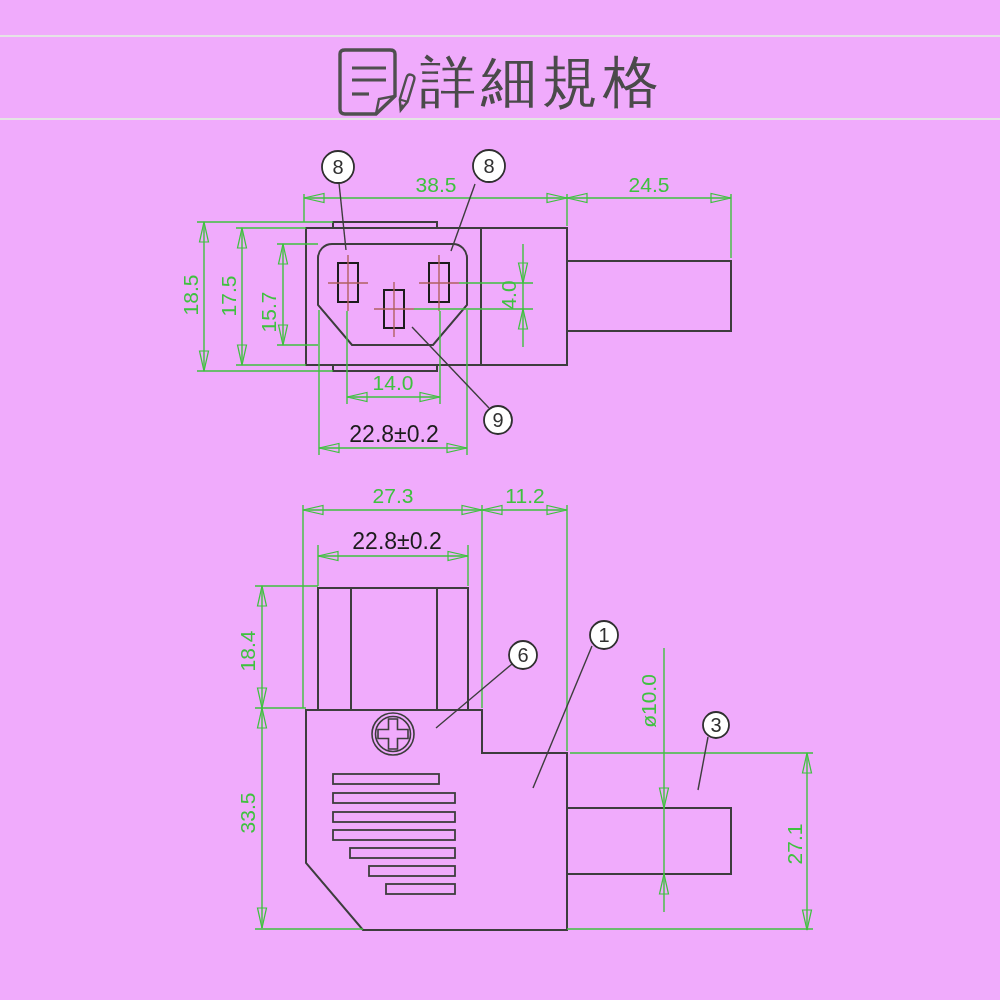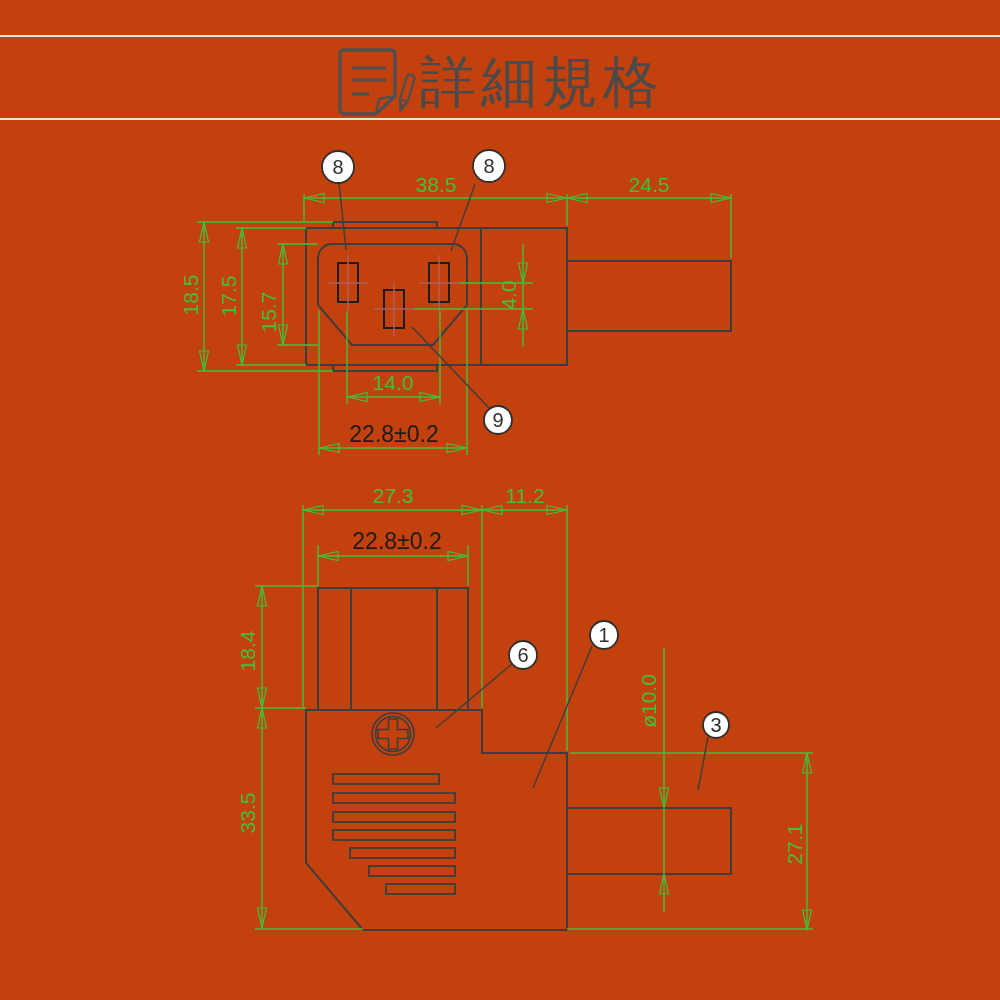--- a/index.html
+++ b/index.html
@@ -1,16 +1,16 @@
 <!DOCTYPE html>
 <html><head>
 <meta charset="utf-8">
 <style>
   html,body{margin:0;padding:0;background:#ffffff;}
-  .page{position:relative;width:1000px;height:1000px;background:#c2410c;overflow:hidden;
+  .page{position:relative;width:1000px;height:1000px;background:#f0abfc;overflow:hidden;
         font-family:"Liberation Sans", sans-serif;}
   svg{position:absolute;top:0;left:0;}
   
   .ln   {stroke:#3d3d3d;stroke-width:2;fill:none;}
   .lnth {stroke:#3d3d3d;stroke-width:1.6;fill:none;}
   .gn   {stroke:#3fc13f;stroke-width:1.4;fill:none;}
   .arr  {stroke:#3fc13f;stroke-width:1.2;fill:none;}
   .rd   {stroke:#b06060;stroke-width:1.4;fill:none;}
   .pin  {stroke:#1c1c1c;stroke-width:2;fill:none;}
   .vent {stroke:#3d3d3d;stroke-width:1.8;fill:none;}

